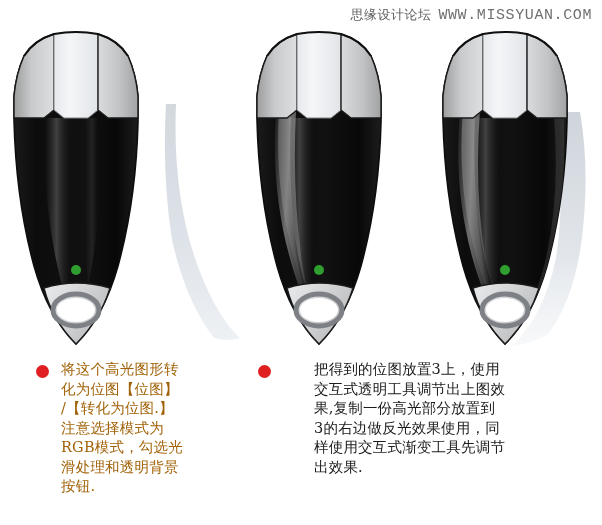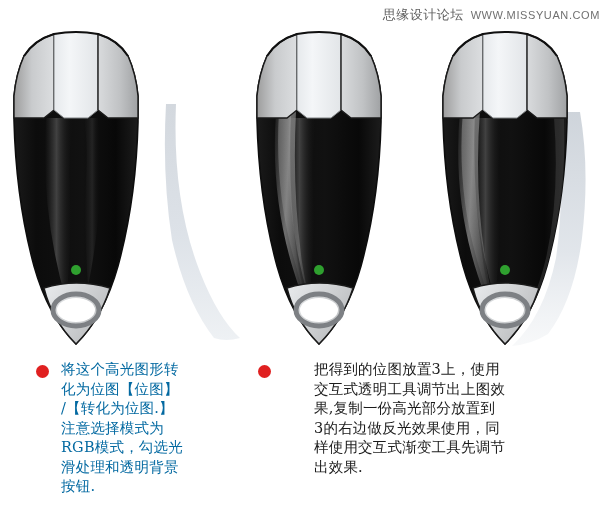--- a/index.html
+++ b/index.html
@@ -19,37 +19,37 @@
   #tutorial-page {
     position: absolute;
     inset: 0;
     background: #ffffff;
   }
 
   
   .watermark {
     position: absolute;
     top: 6px;
-    right: 2px;
+    right: 10px;
     display: flex;
     align-items: baseline;
     gap: 7px;
     color: #6f6f6f;
     white-space: nowrap;
     user-select: none;
   }
   .watermark .wm-cn {
     font-family: "DejaVu Serif", "Liberation Serif", serif;
     font-size: 13px;
     letter-spacing: 0.5px;
     color: #5e5e5e;
   }
   .watermark .wm-url {
-    font-family: Liberation Sans, sans-serif;
-    font-size: 11px;
+    font-family: Liberation Mono, monospace;
+    font-size: 15px;
     letter-spacing: 0.6px;
     color: #707070;
   }
 
   
   .illustration {
     position: absolute;
     left: 0;
     top: 0;
     width: 602px;
@@ -263,21 +263,21 @@
         <ellipse cx="505" cy="310" rx="19" ry="12" fill="#ffffff"></ellipse>
         <circle cx="505" cy="270" r="5" fill="#2fa02f"></circle>
       </g>
     </svg>
   </div>
 
   <div class="captions">
 
     <div class="caption-block left">
       <span class="bullet" style="background:#e02020"></span>
-      <span class="caption-text" style="color: #0369a1;">将这个高光图形转
+      <span class="caption-text" style="color: #a16207;">将这个高光图形转
 化为位图【位图】
 /【转化为位图.】
 注意选择模式为
 RGB模式，勾选光
 滑处理和透明背景
 按钮.</span>
     </div>
 
     <div class="caption-block right">
       <span class="bullet" style="background:#e02020"></span>

